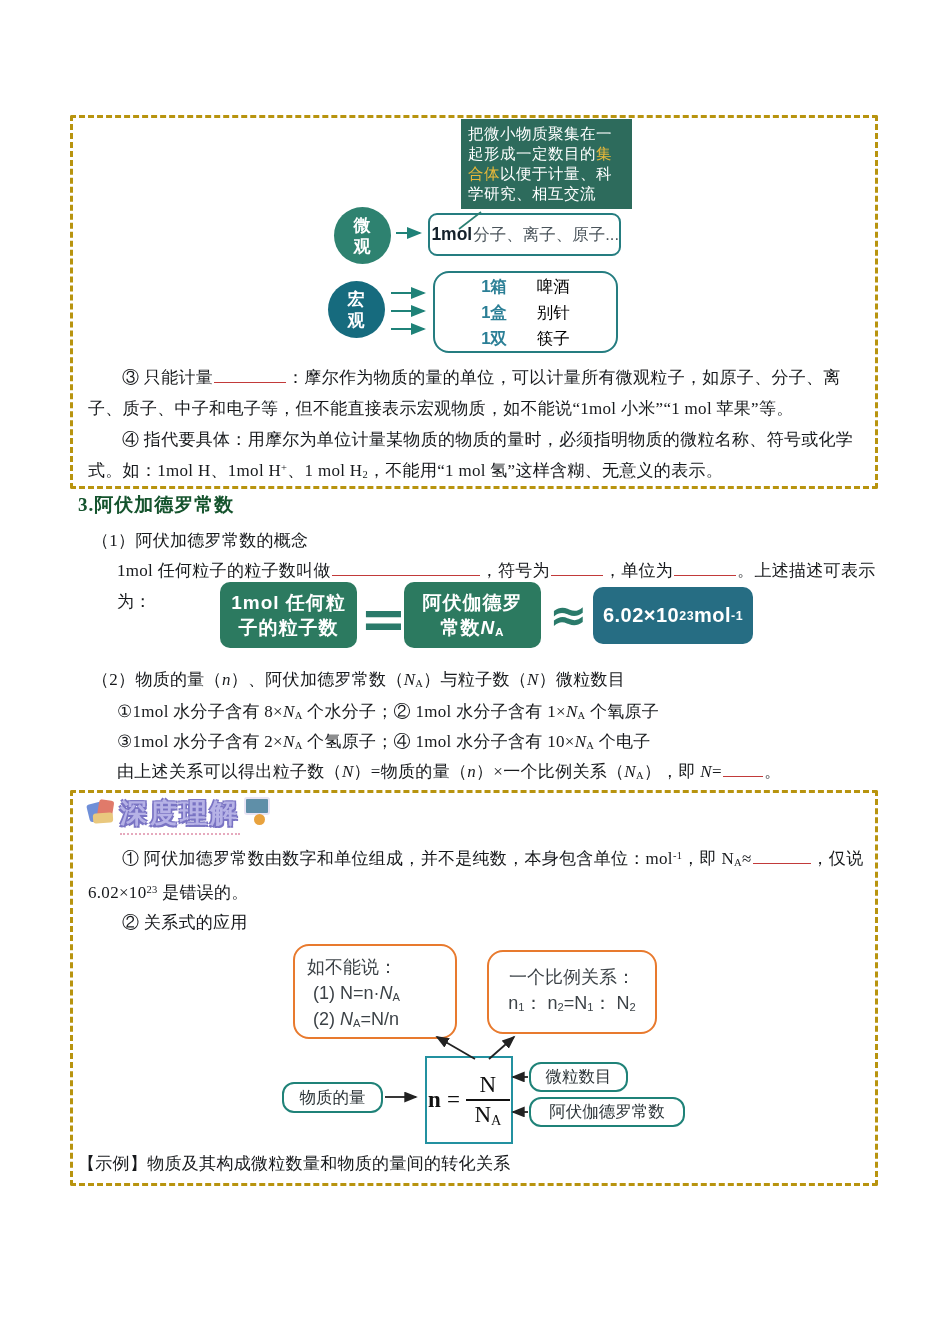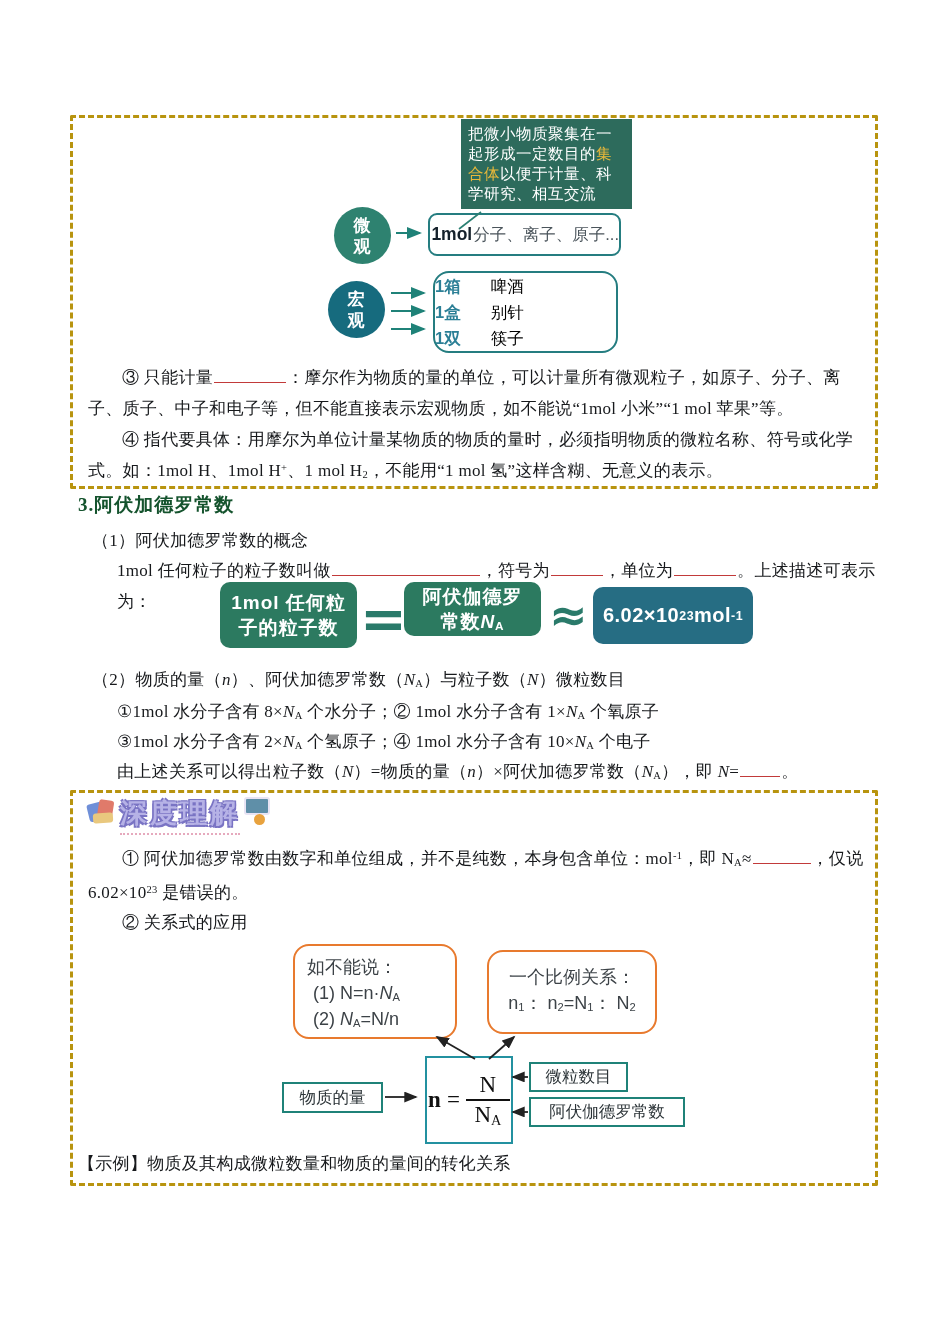--- a/index.html
+++ b/index.html
@@ -49,21 +49,21 @@
     font-family:"Liberation Sans","DejaVu Sans",sans-serif;font-size:16.5px;color:#4a545b;
     white-space:nowrap;
   }
   .mol-box b{color:#15212b;font-size:17.5px;margin-right:1px;}
   .macro-box{
     left:433px;top:271px;width:181px;height:78px;background:#fff;
     border:2.5px solid #257d80;border-radius:16px;
     display:flex;flex-direction:column;justify-content:center;gap:2px;
     font-family:"Liberation Sans","DejaVu Sans",sans-serif;font-size:16.5px;
   }
-  .macro-row{display:flex;justify-content:flex-start;gap:30px;line-height:24px;}
+  .macro-row{display:flex;justify-content:center;gap:30px;line-height:24px;}
   .macro-row .qty{color:#2b7f96;font-weight:bold;}
   .macro-row .item{color:#000000;}
   
   .heading3{
     left:78px;top:492px;font-size:19px;font-weight:bold;color:#14532d;letter-spacing:1px;
   }
   
   .eq-green{
     background:#2c7a60;color:#fff;border-radius:10px;
     font-family:"Liberation Sans","DejaVu Sans",sans-serif;
@@ -89,21 +89,21 @@
     border-bottom:2px dotted #e6a9bd;padding-bottom:2px;
   }
   .decor{position:relative;width:34px;height:34px;}
   .decor span{position:absolute;border-radius:3px;}
   .orange-box{
     background:#fff;border:2.5px solid #e87a2e;border-radius:16px;
     font-family:"Liberation Sans","DejaVu Sans",sans-serif;font-size:18px;color:#3c4247;
     padding:8px 12px;line-height:26px;box-sizing:border-box;
   }
   .teal-label{
-    background:#fff;border:2px solid #1f8278;border-radius:0;
+    background:#fff;border:2px solid #1f8278;border-radius:12px;
     font-family:"Liberation Sans","DejaVu Sans",sans-serif;font-size:16.5px;color:#2c3438;
     display:flex;align-items:center;justify-content:center;box-sizing:border-box;white-space:nowrap;
   }
   .formula-box{
     left:425px;top:1056px;width:84px;height:84px;background:#fff;
     border:2px solid #2391a0;display:flex;align-items:center;justify-content:center;gap:6px;
     font-family:"Liberation Serif","DejaVu Serif",serif;font-size:23px;color:#111;
   }
   .frac{display:flex;flex-direction:column;align-items:center;line-height:1.05;}
   .frac .bar{width:44px;height:2px;background:#111;margin:2px 0;}
@@ -145,36 +145,36 @@
 
 <div class="abs heading3">3.阿伏加德罗常数</div>
 <div class="abs para" style="left:92px;top:525px;">（1）阿伏加德罗常数的概念</div>
 <div class="abs para" style="left:117px;top:555px;"><span>1mol 任何粒子的粒子数叫做</span><span class="blank" style="width: 148px;"></span><span>，符号为</span><span class="blank" style="width: 52px;"></span><span>，单位为</span><span class="blank" style="width: 62px;"></span><span>。上述描述可表示为：</span></div>
 
 <div class="abs eq-green" style="left:220px;top:582px;width:137px;height:66px;">
   <span>1mol 任何粒</span>
   <span>子的粒子数</span>
 </div>
 <div class="abs eq-sym" style="left:360px;top:591px;font-size:56px;">=</div>
-<div class="abs eq-green" style="left:404px;top:582px;width:137px;height:54px;">
+<div class="abs eq-green" style="left:404px;top:582px;width:137px;height:66px;">
   <span>阿伏伽德罗</span>
   <span><span>常数</span><i>N</i><sub>A</sub></span>
 </div>
 <div class="abs eq-sym" style="left:549px;top:592px;font-size:46px;">≈</div>
 <div class="abs eq-blue">
     <span>6.02×10</span>
     <sup>23</sup>
     <span> mol</span>
     <sup>-1</sup>
   </div>
 
 <div class="abs para" style="left:92px;top:664px;"><span>（2）物质的量（</span><i>n</i><span>）、阿伏加德罗常数（</span><i>N</i><sub>A</sub><span>）与粒子数（</span><i>N</i><span>）微粒数目</span></div>
 <div class="abs para" style="left:117px;top:696px;"><span>①1mol 水分子含有 8×</span><i>N</i><sub>A</sub><span> 个水分子；② 1mol 水分子含有 1×</span><i>N</i><sub>A</sub><span> 个氧原子</span></div>
 <div class="abs para" style="left:117px;top:726px;"><span>③1mol 水分子含有 2×</span><i>N</i><sub>A</sub><span> 个氢原子；④ 1mol 水分子含有 10×</span><i>N</i><sub>A</sub><span> 个电子</span></div>
-<div class="abs para" style="left:117px;top:756px;"><span>由上述关系可以得出粒子数（</span><i>N</i><span>）=物质的量（</span><i>n</i><span>）×阿伏加德罗常数（</span><i>N</i><sub>A</sub><span>），即 </span><i>N</i><span>=</span><span class="blank" style="width: 40px;"></span><span>。</span></div>
+<div class="abs para" style="left:117px;top:756px;"><span>由上述关系可以得出粒子数（</span><i>N</i><span>）=物质的量（</span><i>n</i><span>）×一个比例关系（</span><i>N</i><sub>A</sub><span>），即 </span><i>N</i><span>=</span><span class="blank" style="width: 40px;"></span><span>。</span></div>
 
 <div class="frame" style="left:70px;top:790px;width:802px;height:390px;"></div>
 
 <div class="abs badge">
   <span class="decor">
     <span style="left:2px;top:8px;width:16px;height:18px;background:#6f8fd8;transform:rotate(-14deg);"></span>
     <span style="left:12px;top:5px;width:15px;height:19px;background:#e07a6a;transform:rotate(9deg);"></span>
     <span style="left:7px;top:18px;width:20px;height:10px;background:#e9c87e;transform:rotate(-4deg);"></span>
   </span>
   <span class="badge-text">深度理解</span>

